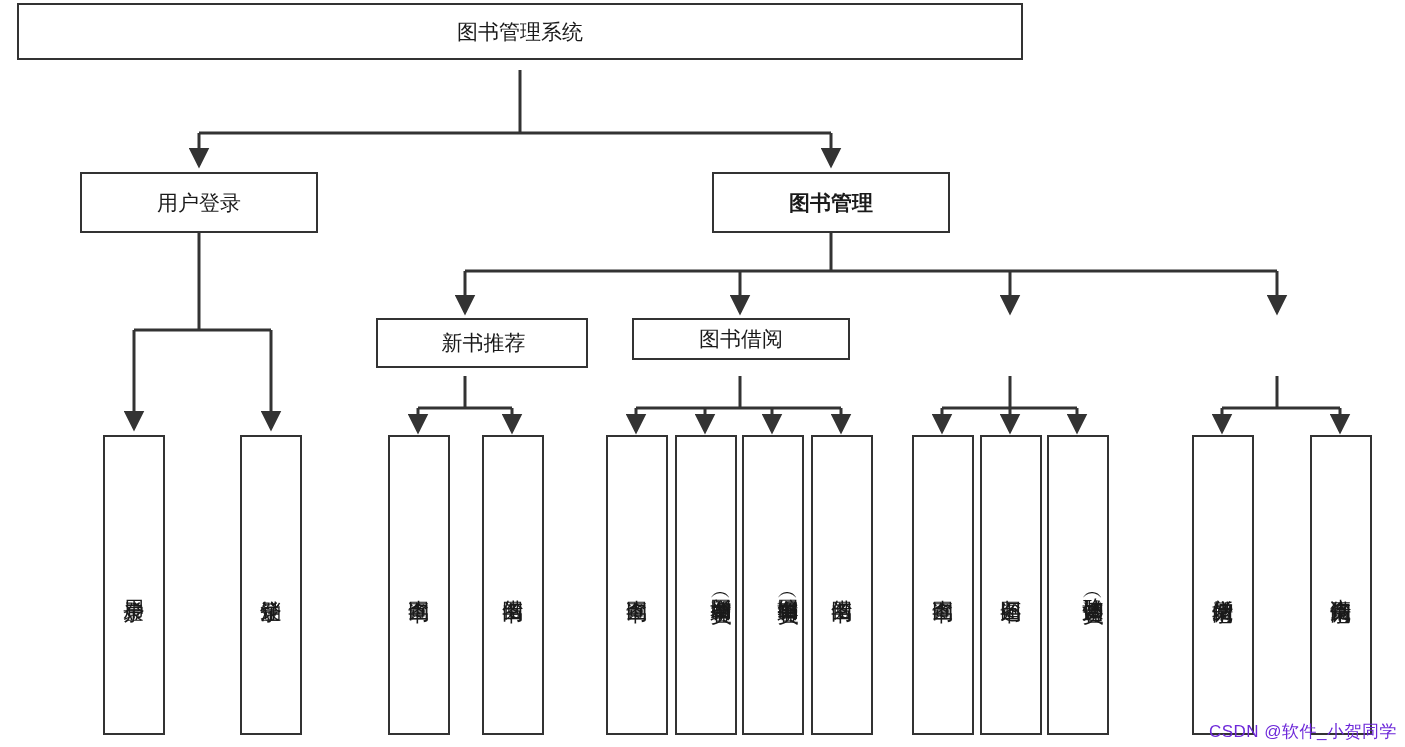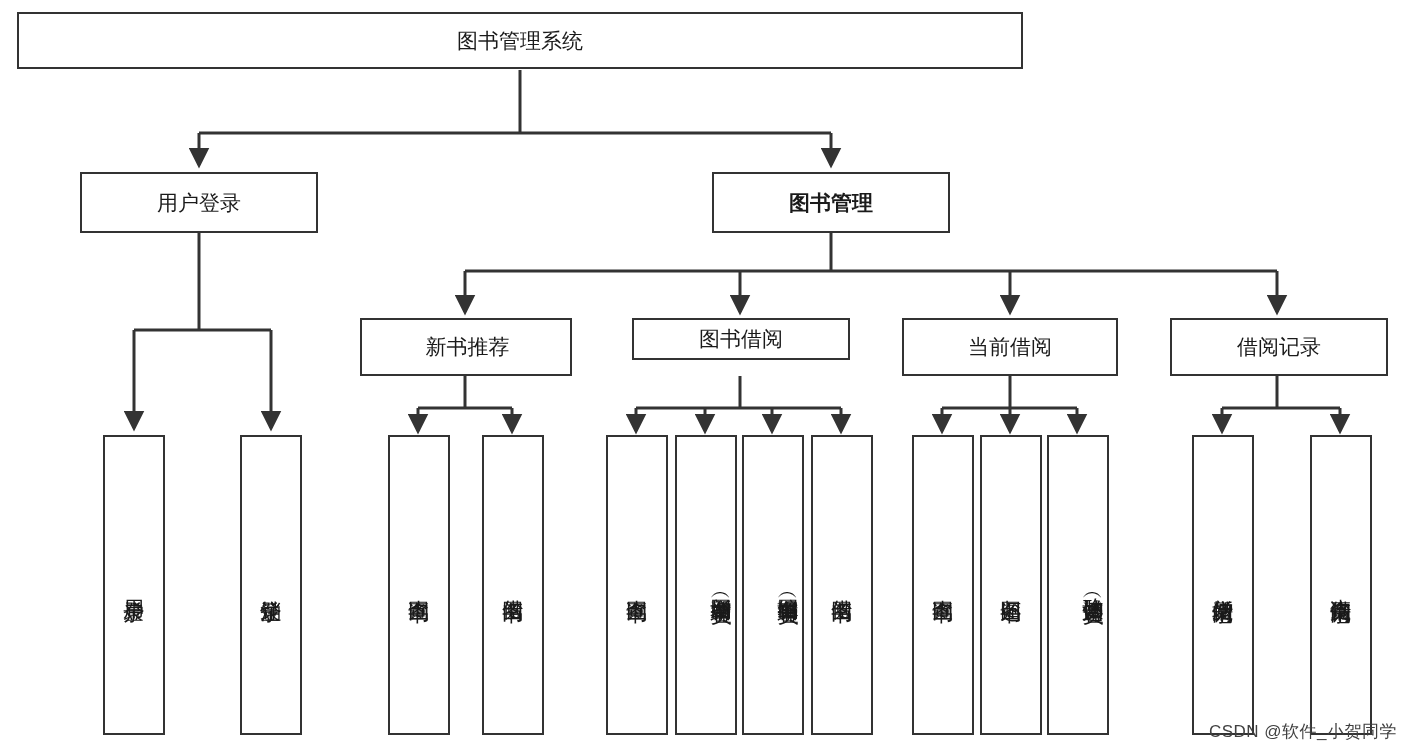--- a/index.html
+++ b/index.html
@@ -51,21 +51,21 @@
     justify-content: center;
   }
   .node.v.mid {
     align-items: center;
   }
   .watermark {
     position: absolute;
     right: 8px;
     bottom: 4px;
     font-size: 17px;
-    color: #404040;
+    color: #6d28d9;
     white-space: nowrap;
     letter-spacing: 0.5px;
   }
 </style>
 </head>
 <body>
 
 <div id="canvas">
 
   <svg class="wires" viewBox="0 0 1405 747">
@@ -114,42 +114,36 @@
       <path d="M 1010 408 L 1010 431" marker-end="url(#arrow)"></path>
       <path d="M 1077 408 L 1077 431" marker-end="url(#arrow)"></path>
 
       <path d="M 1277 376 L 1277 408"></path>
       <path d="M 1222 408 L 1340 408"></path>
       <path d="M 1222 408 L 1222 431" marker-end="url(#arrow)"></path>
       <path d="M 1340 408 L 1340 431" marker-end="url(#arrow)"></path>
     </g>
   </svg>
 
-  <div class="node h" style="left:17px; top:12px; width:1006px; height:57px;">
+  <div class="node h" style="left:17px; top:3px; width:1006px; height:57px;">
     <span>图书管理系统</span>
   </div>
 
   <div class="node h" style="left:80px; top:172px; width:238px; height:61px;">
     <span>用户登录</span>
   </div>
   <div class="node h" style="left:712px; top:172px; width:238px; height:61px;font-weight:bold;">
     <span>图书管理</span>
   </div>
 
-  <div class="node h" style="left:360px; top:318px; width:212px; height:58px;padding-left:7px;">
+  <div class="node h" style="left:376px; top:318px; width:212px; height:50px;padding-left:7px;">
     <span>新书推荐</span>
   </div>
   <div class="node h" style="left:632px; top:318px; width:218px; height:42px;">
     <span>图书借阅</span>
-  </div>
-  <div class="node h" style="left:902px; top:318px; width:216px; height:58px;">
-    <span>当前借阅</span>
-  </div>
-  <div class="node h" style="left:1170px; top:318px; width:218px; height:58px;">
-    <span>借阅记录</span>
   </div>
 
   <div class="node v mid" style="left:103px; top:435px; width:62px; height:300px;">
     <span>用户登录</span>
   </div>
   <div class="node v mid" style="left:240px; top:435px; width:62px; height:300px;">
     <span>注销登录</span>
   </div>
 
   <div class="node v mid" style="left:388px; top:435px; width:62px; height:300px;">

